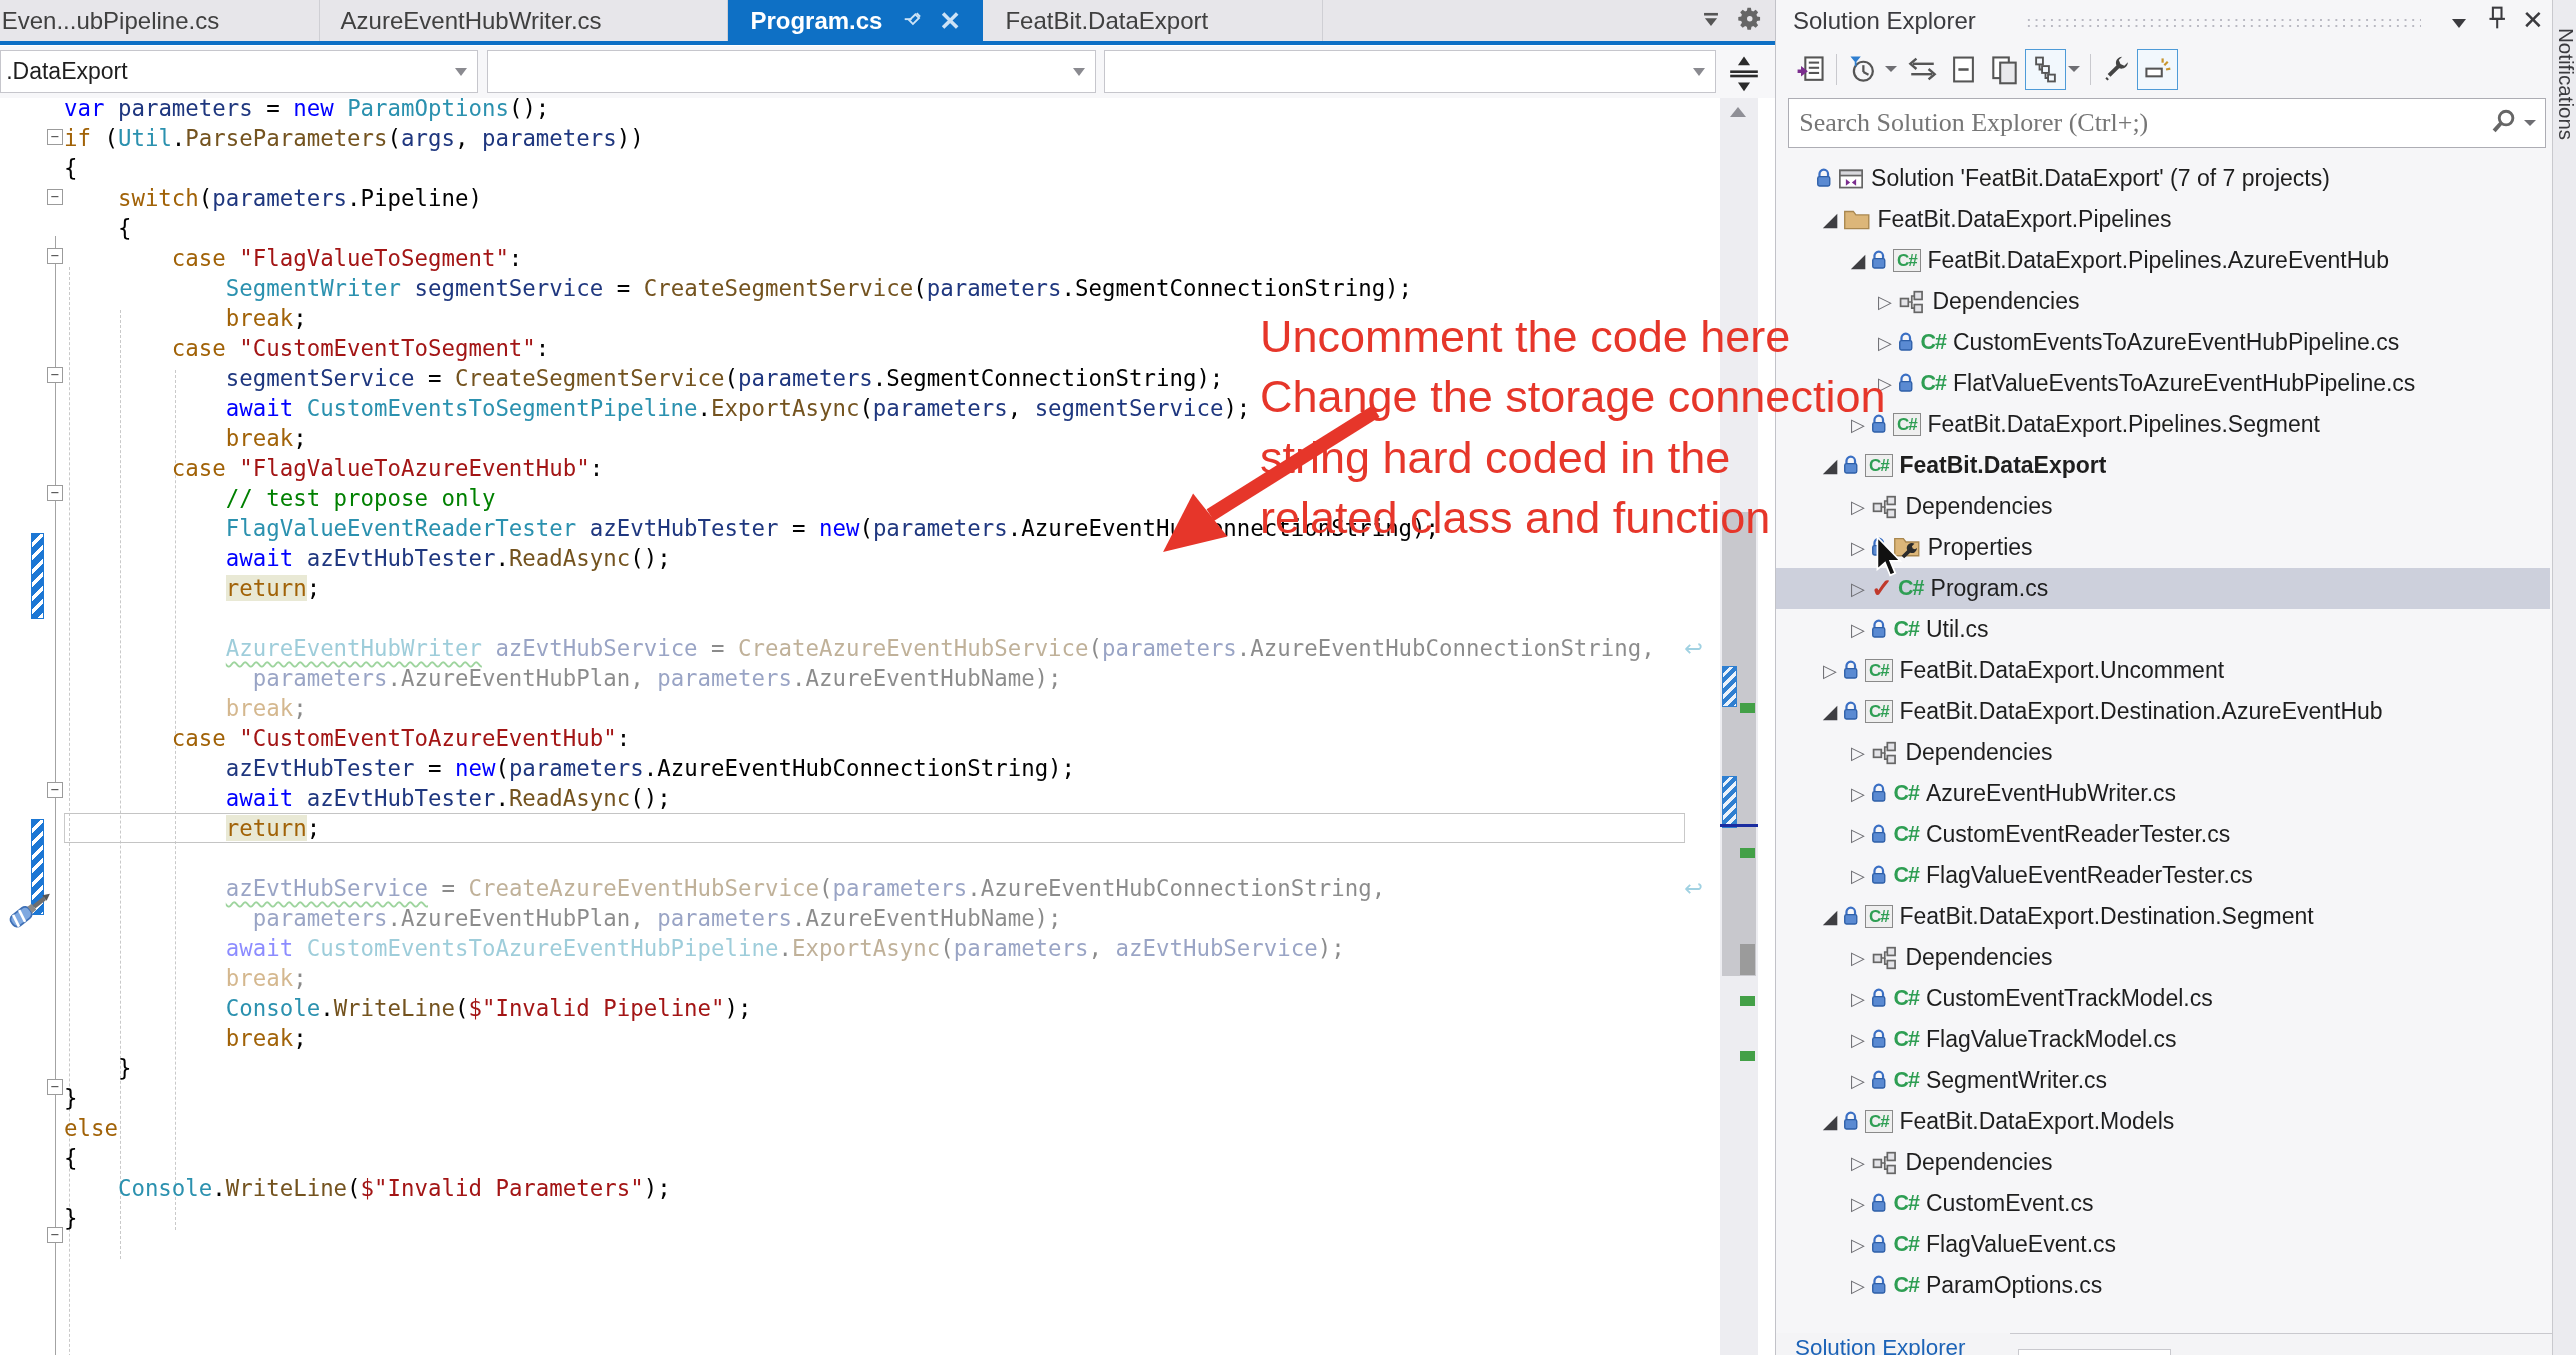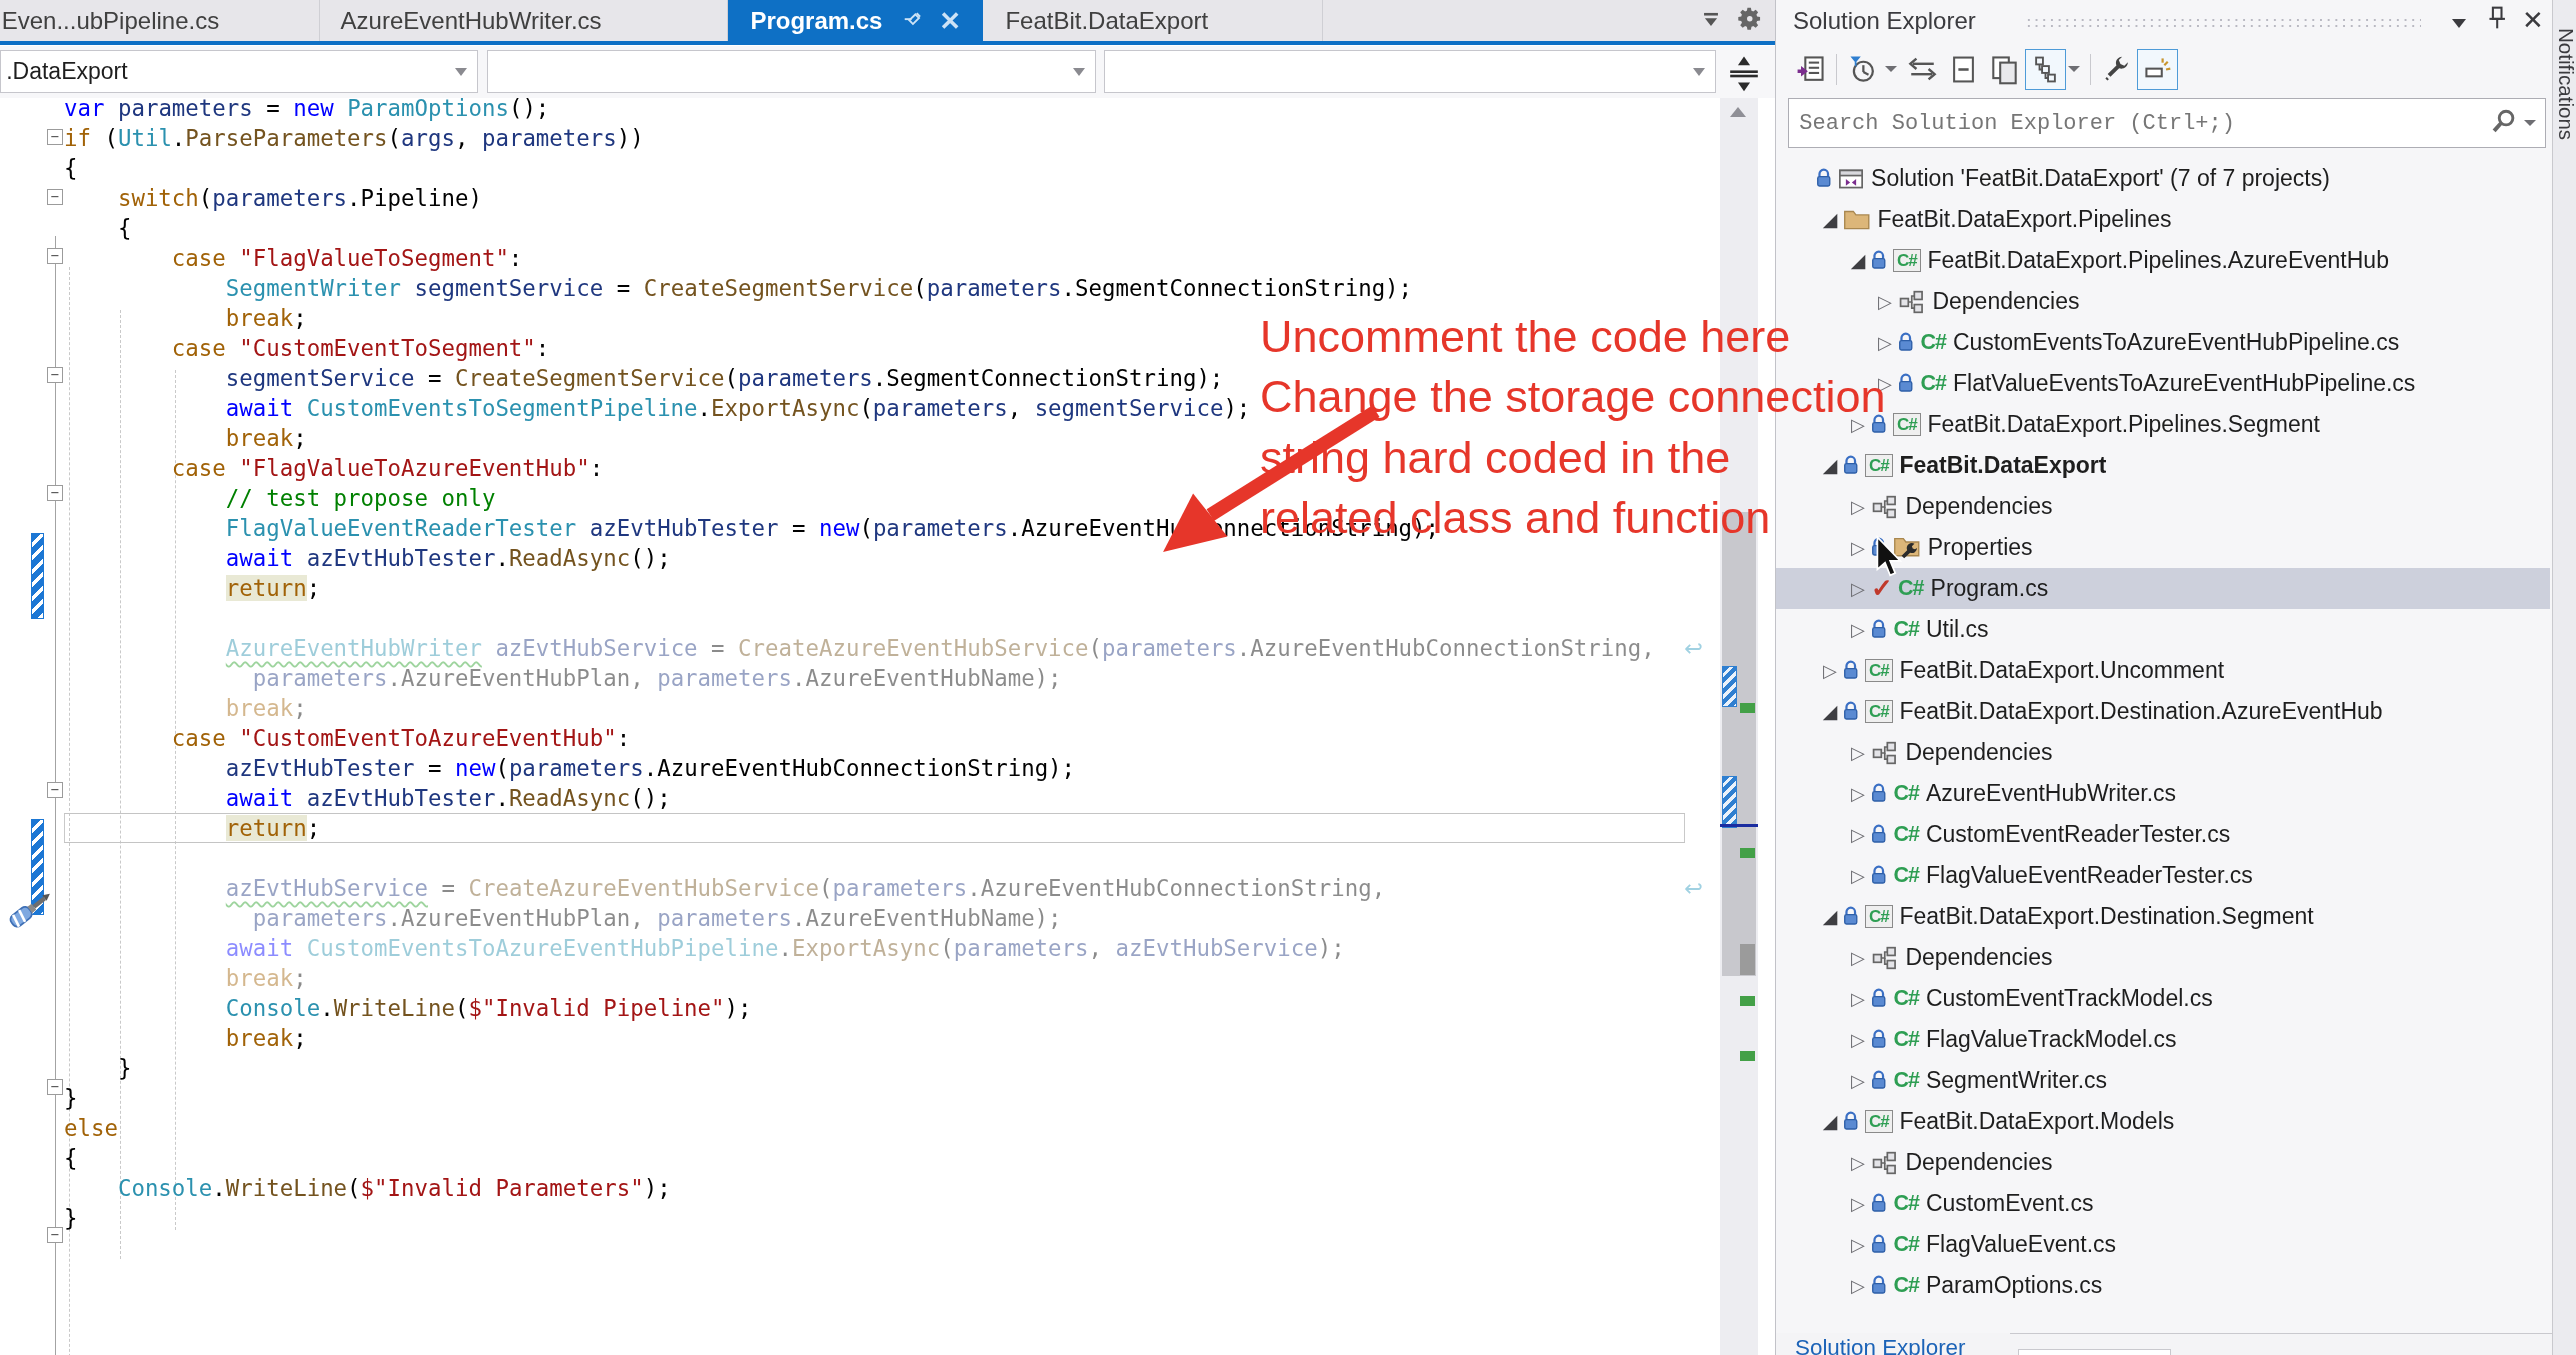--- a/index.html
+++ b/index.html
@@ -53,21 +53,21 @@
   .pgrip{position:absolute;left:249px;top:17px;width:396px;height:12px;
          background:radial-gradient(#B9B9C2 1.3px, transparent 1.5px);background-size:7.7px 6px}
   .ptitle-caret{position:absolute;left:676px;top:19px;width:0;height:0;border-left:7.7px solid transparent;border-right:7.7px solid transparent;border-top:9.5px solid #3B3B3F}
   .ptitle-ic{position:absolute;top:5.2px;color:#3B3B3F;font-size:26px}
   .ptoolbar{position:absolute;left:13.8px;top:46px;height:46px;display:flex;align-items:center}
   .tbtn{width:41px;height:41px;display:flex;align-items:center;justify-content:center;position:relative}
   .tbtn.on{border:1.7px solid #4E9BD8;background:#F2F8FD;box-sizing:border-box}
   .tsep{width:0.9px;height:31px;background:#C9C9CE;margin:0 5.2px}
   .tcaret{width:0;height:0;border-left:6px solid transparent;border-right:6px solid transparent;border-top:6.9px solid #6E6E73;margin:0 5.2px 0 1.7px}
   .psearch{position:absolute;left:12px;top:98px;width:758px;height:50px;background:#fff;border:0.9px solid #ADADB4;box-sizing:border-box;display:flex;align-items:center}
-  .psearch input{flex:1;border:none;outline:none;font-size:22px;color:#ec4899;padding-left:10.3px;font-family:Liberation Mono, monospace;background:transparent}
+  .psearch input{flex:1;border:none;outline:none;font-size:26px;color:#ec4899;padding-left:10.3px;font-family:Liberation Serif, serif;background:transparent}
   .psearch input::placeholder{color:#767676}
   .tree{position:absolute;left:0;top:158px;width:774px}
   .trow{display:flex;align-items:center;height:41px;font-size:23px;color:#1E1E1E;white-space:nowrap}
   .trow.selected{background:#CDD0DC}
   .trow.bold .tlabel{font-weight:700}
   .tarrow{display:inline-block;width:26px;text-align:center;flex:none}
   .tarrow.col{color:#6E6E73;font-size:18px}
   .tarrow.exp{color:#3E3E42;font-size:19px}
   .ticon{flex:none;display:flex;align-items:center;justify-content:center;margin-right:6.9px}
   .csred{color:#C0392B;font-weight:700;font-size:26px;margin-right:5.2px;flex:none}

